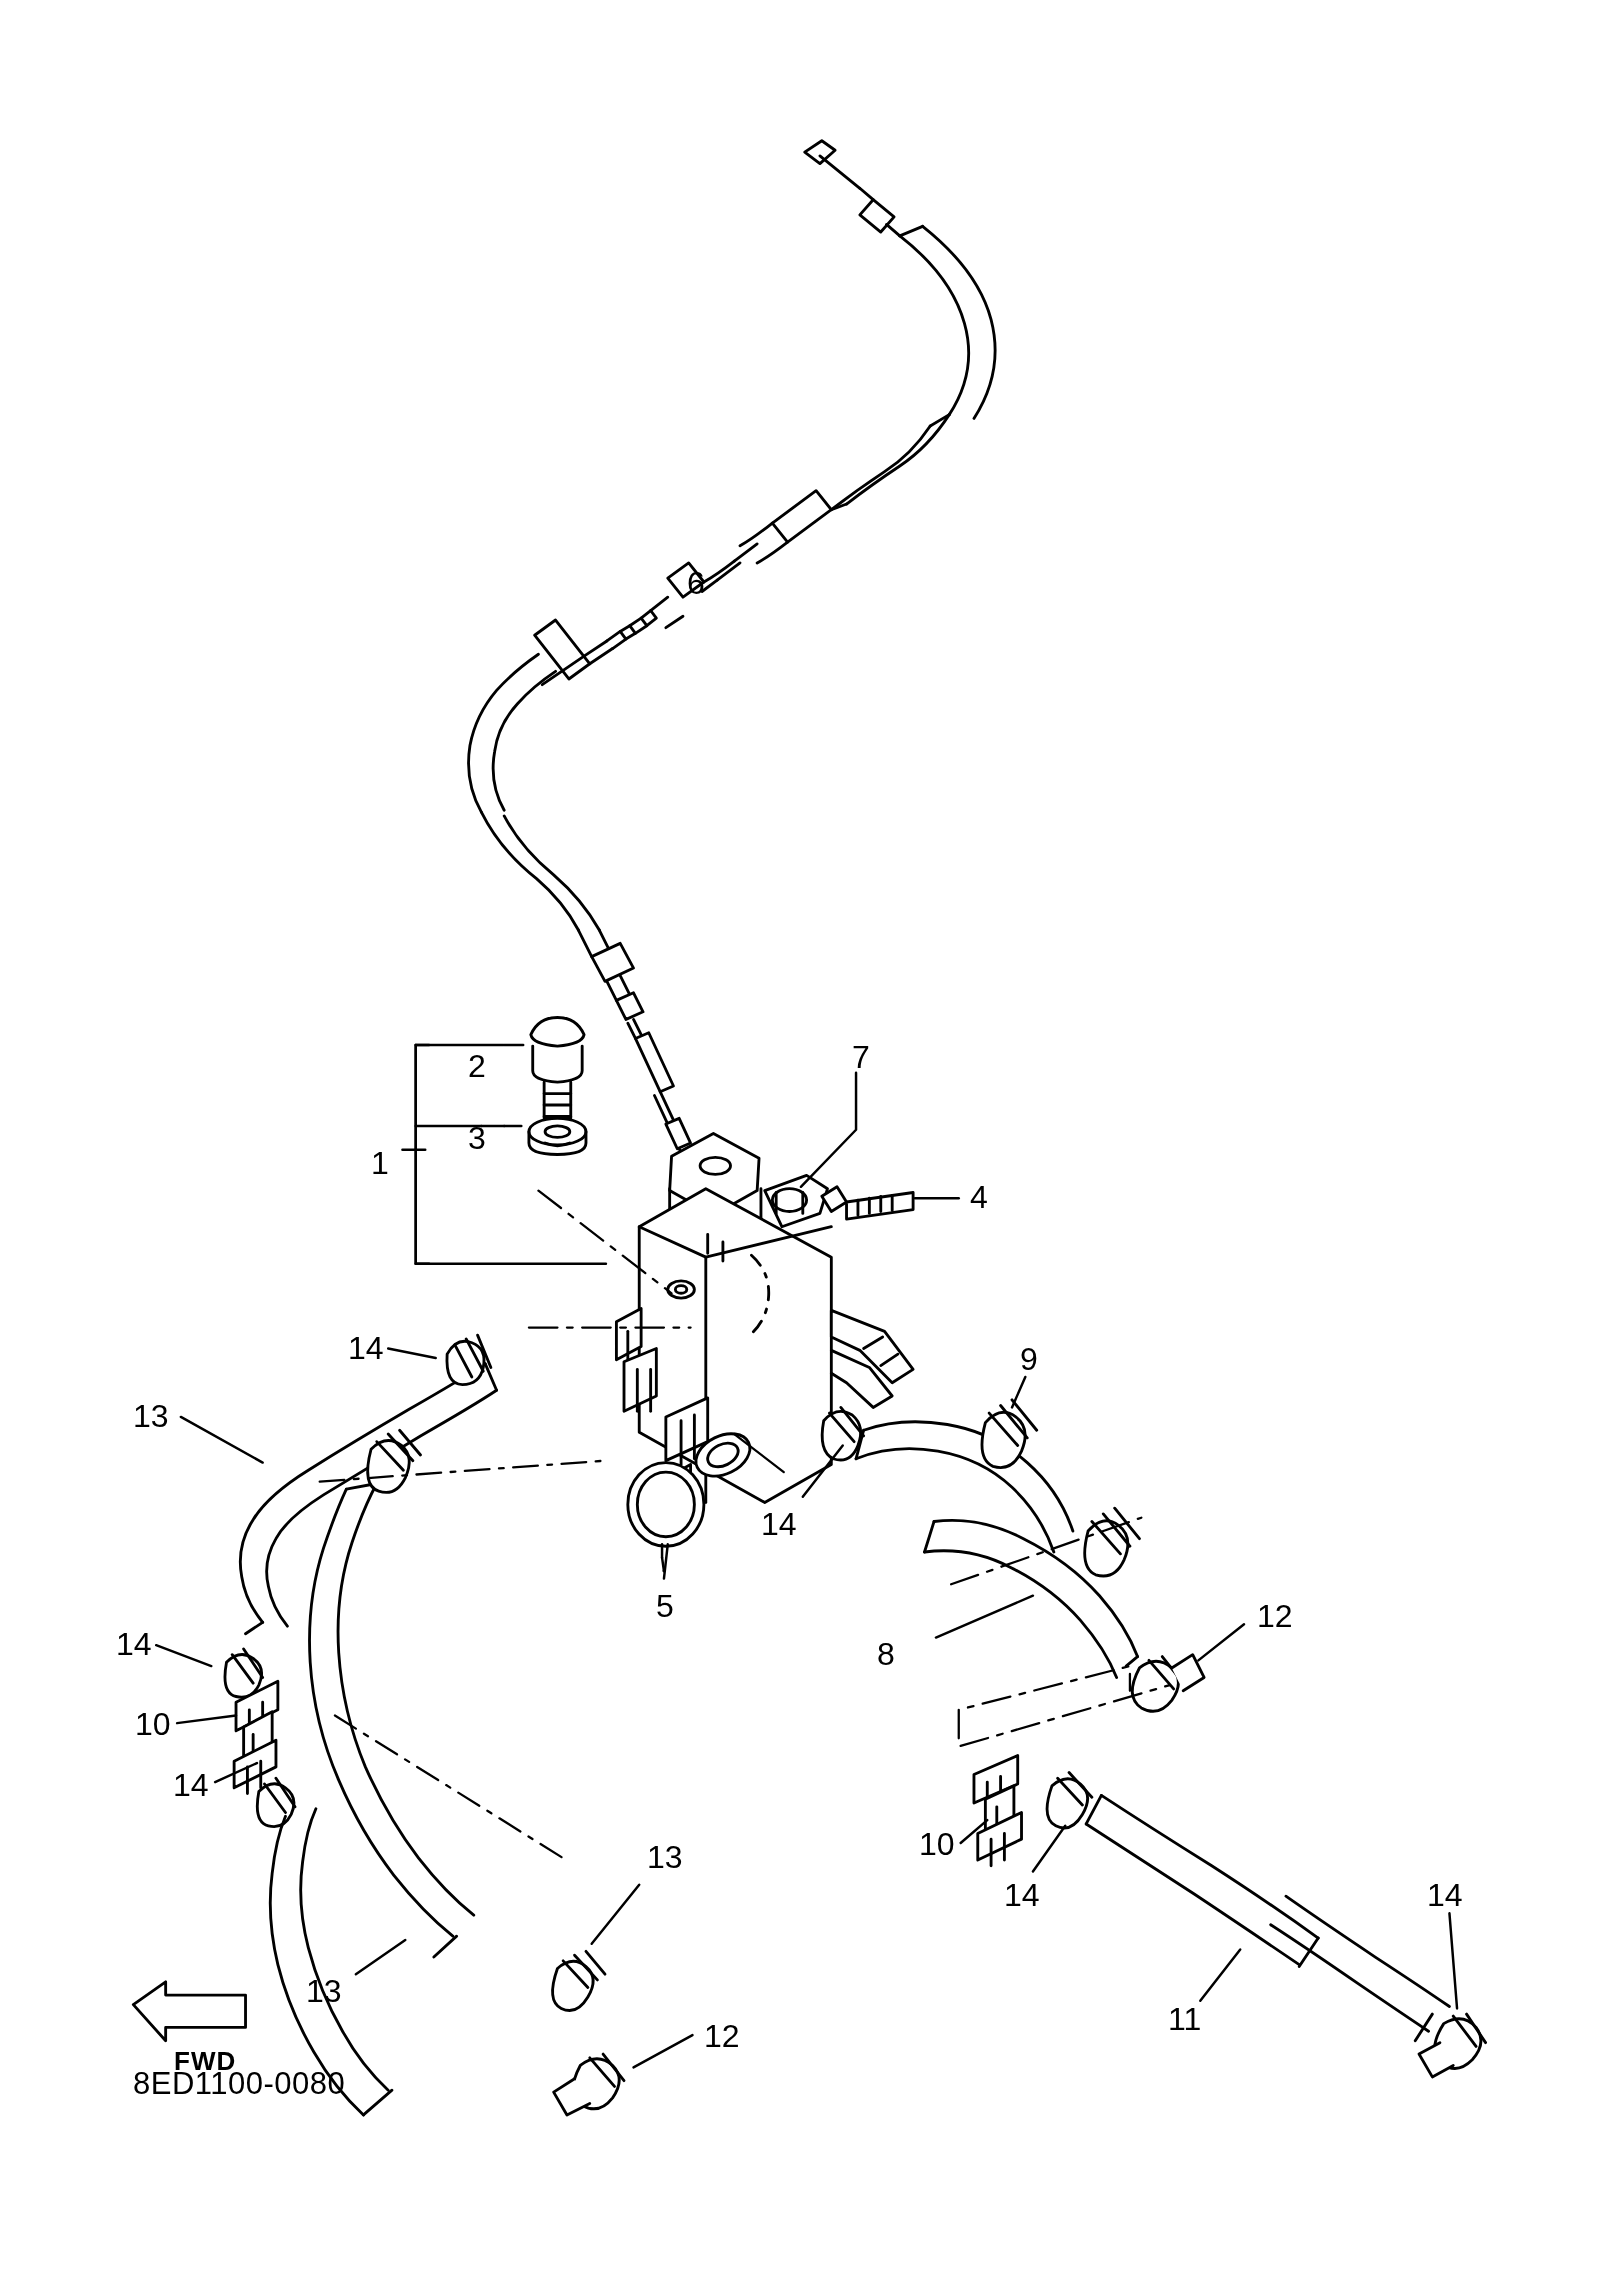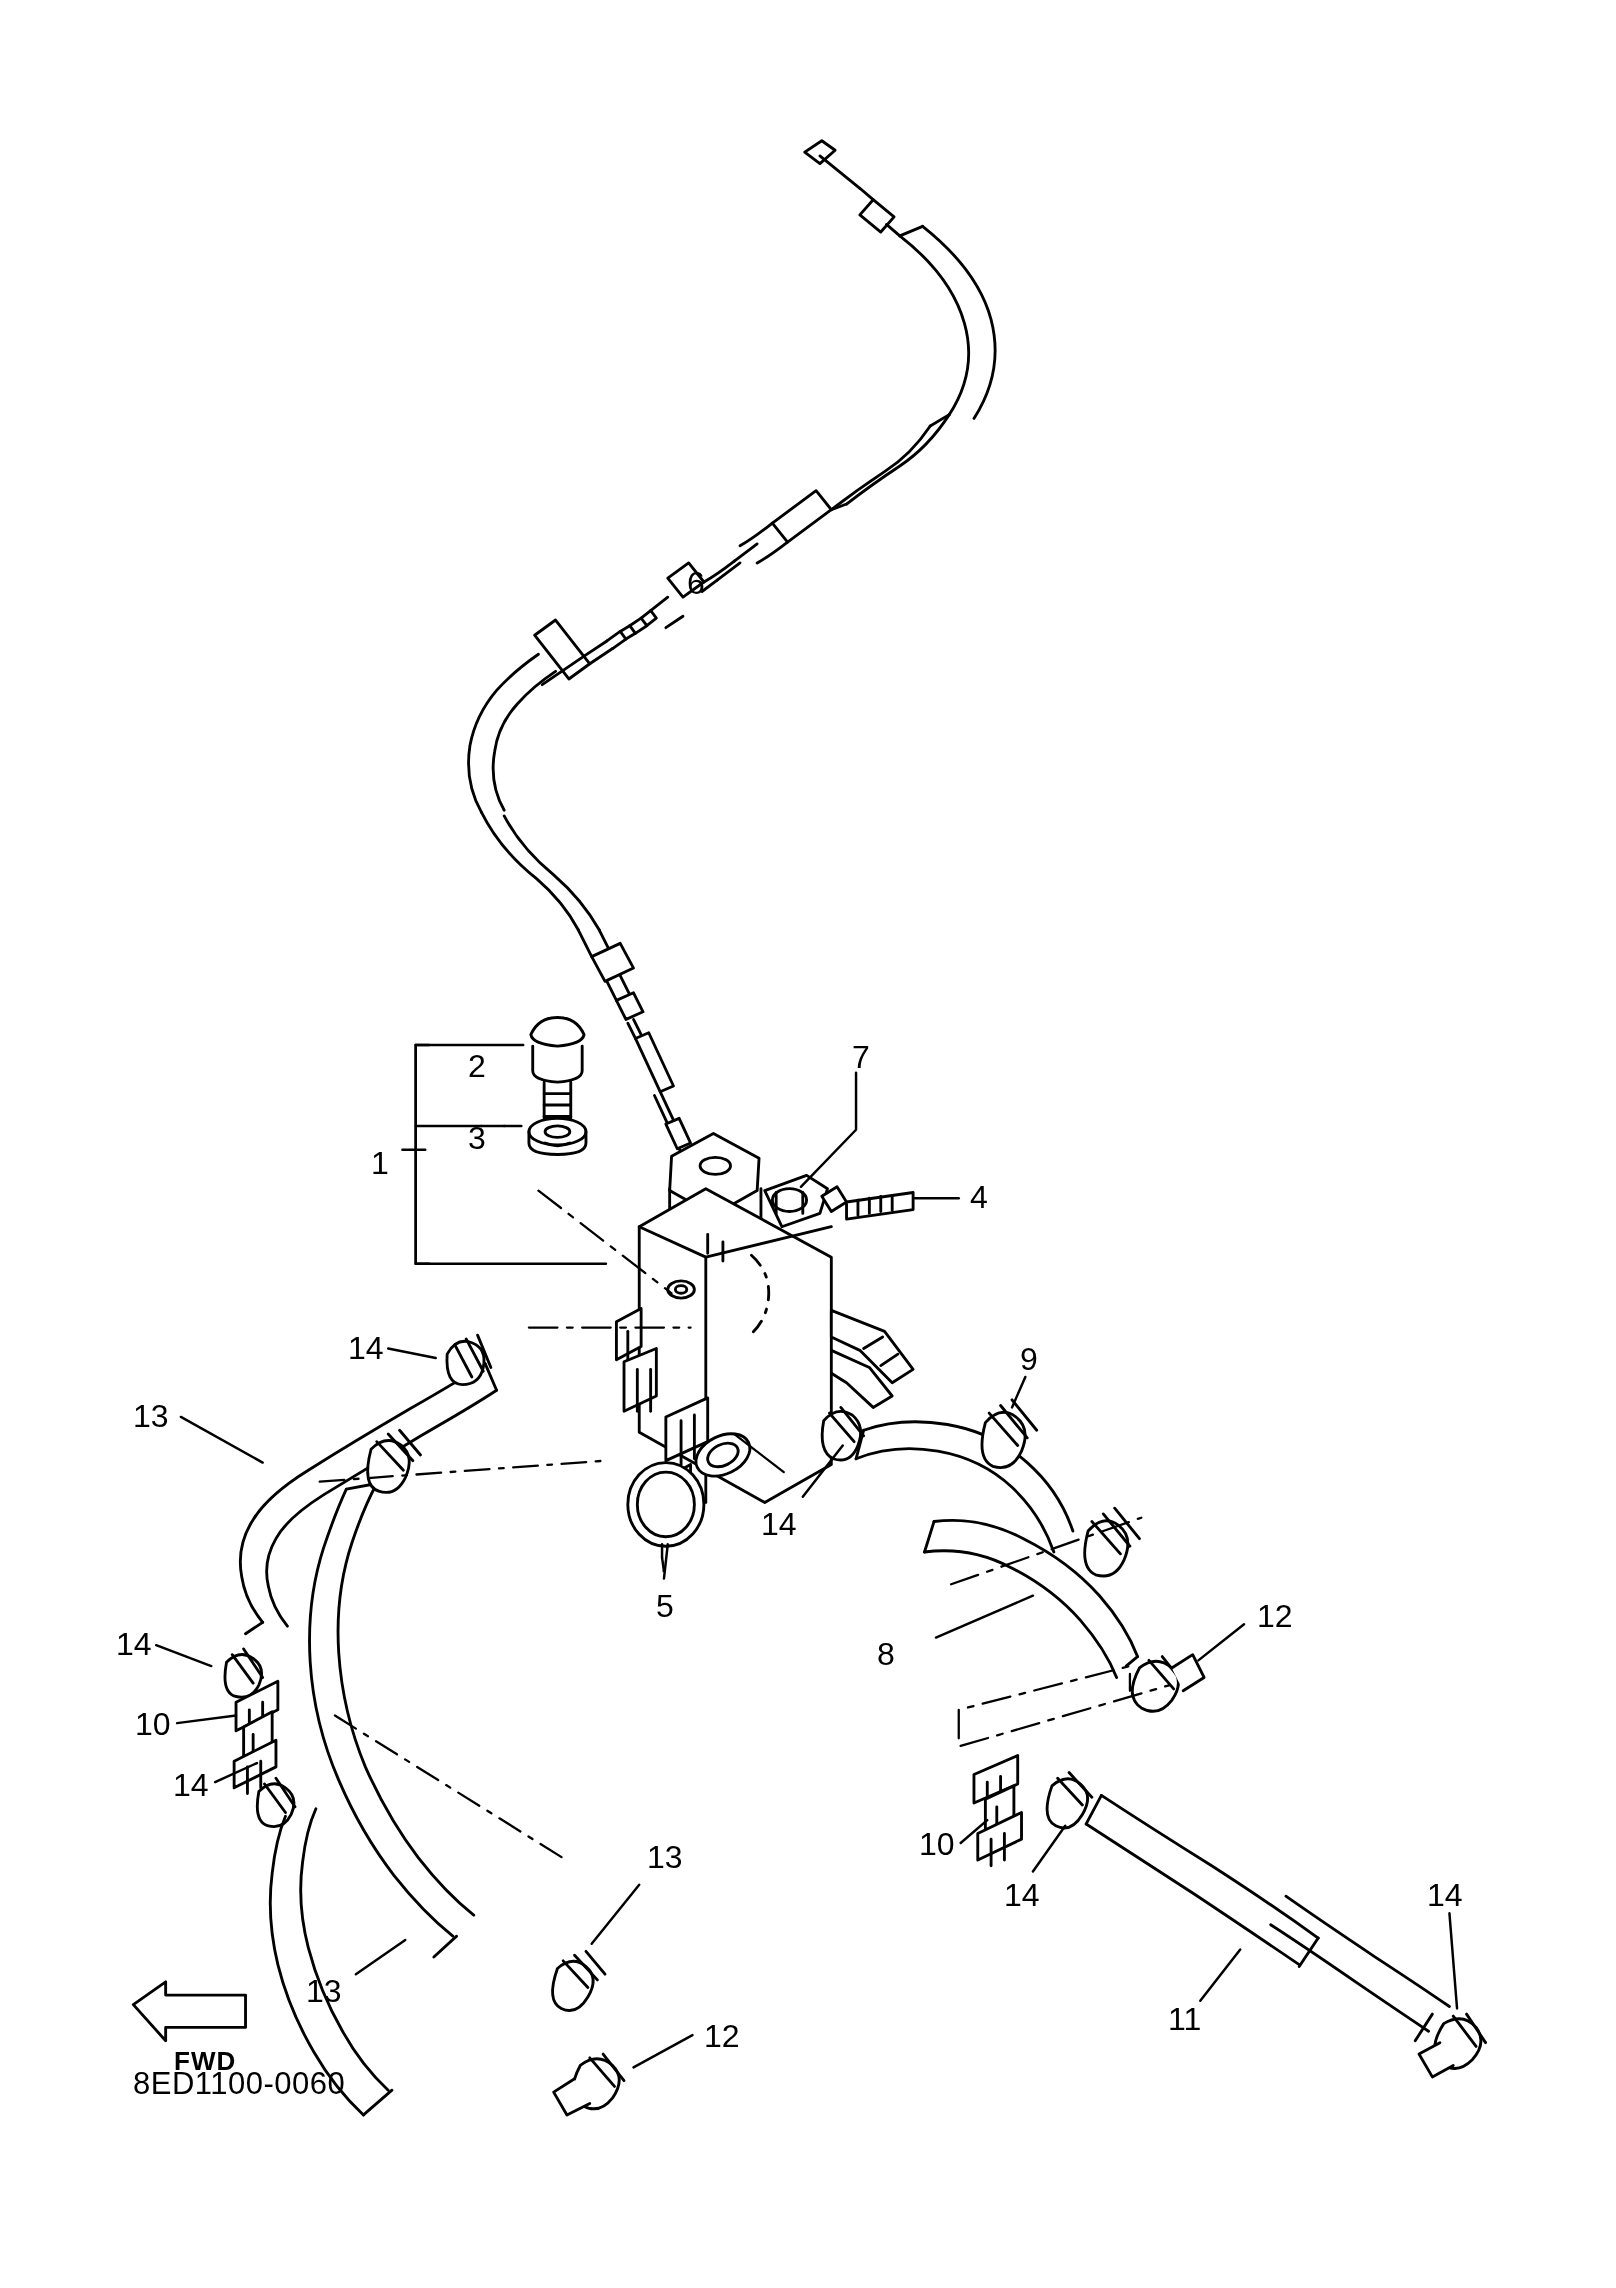--- a/index.html
+++ b/index.html
@@ -413,16 +413,16 @@
   <div class="cal-label" style="left:306px; top:1975px;">13</div>
   <div class="cal-label" style="left:348px; top:1332px;">14</div>
   <div class="cal-label" style="left:116px; top:1628px;">14</div>
   <div class="cal-label" style="left:173px; top:1769px;">14</div>
   <div class="cal-label" style="left:761px; top:1508px;">14</div>
   <div class="cal-label" style="left:1004px; top:1879px;">14</div>
   <div class="cal-label" style="left:1427px; top:1879px;">14</div>
   <div class="cal-label" style="left:647px; top:1841px;">13</div>
 
   <div id="fwd-text">FWD</div>
-  <div id="part-number">8ED1100-0060</div>
+  <div id="part-number">8ED1100-0080</div>
 
 </div>
 
 
 </body></html>

